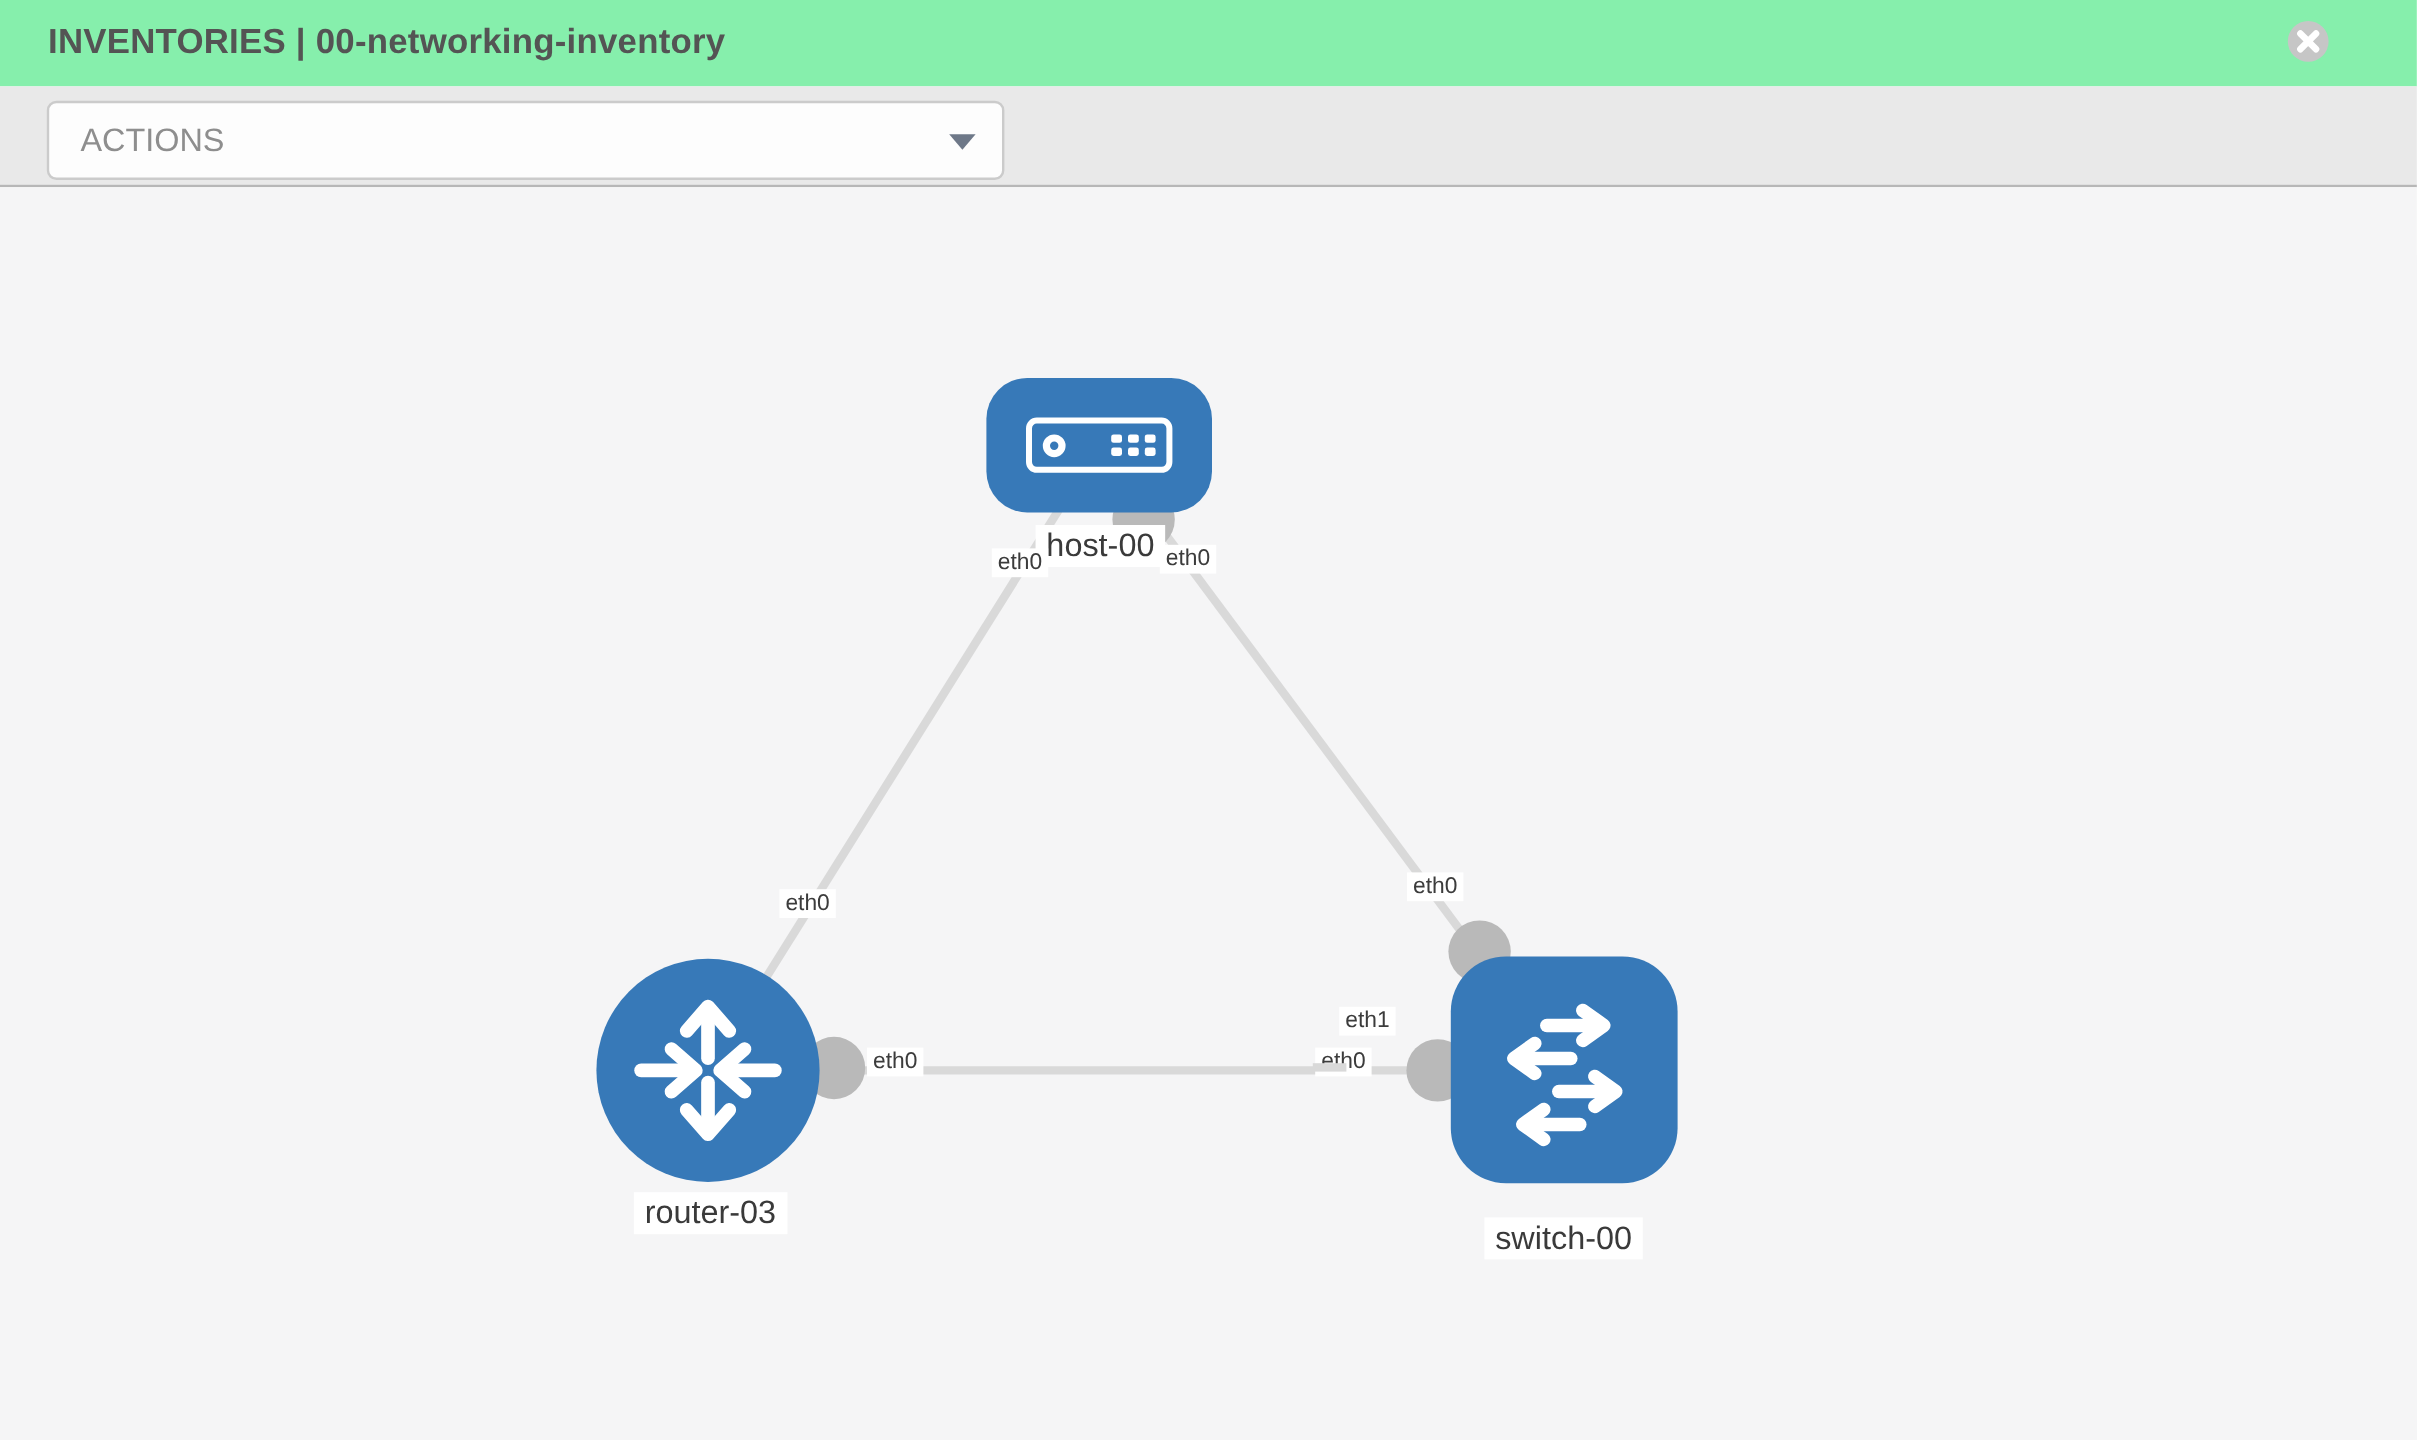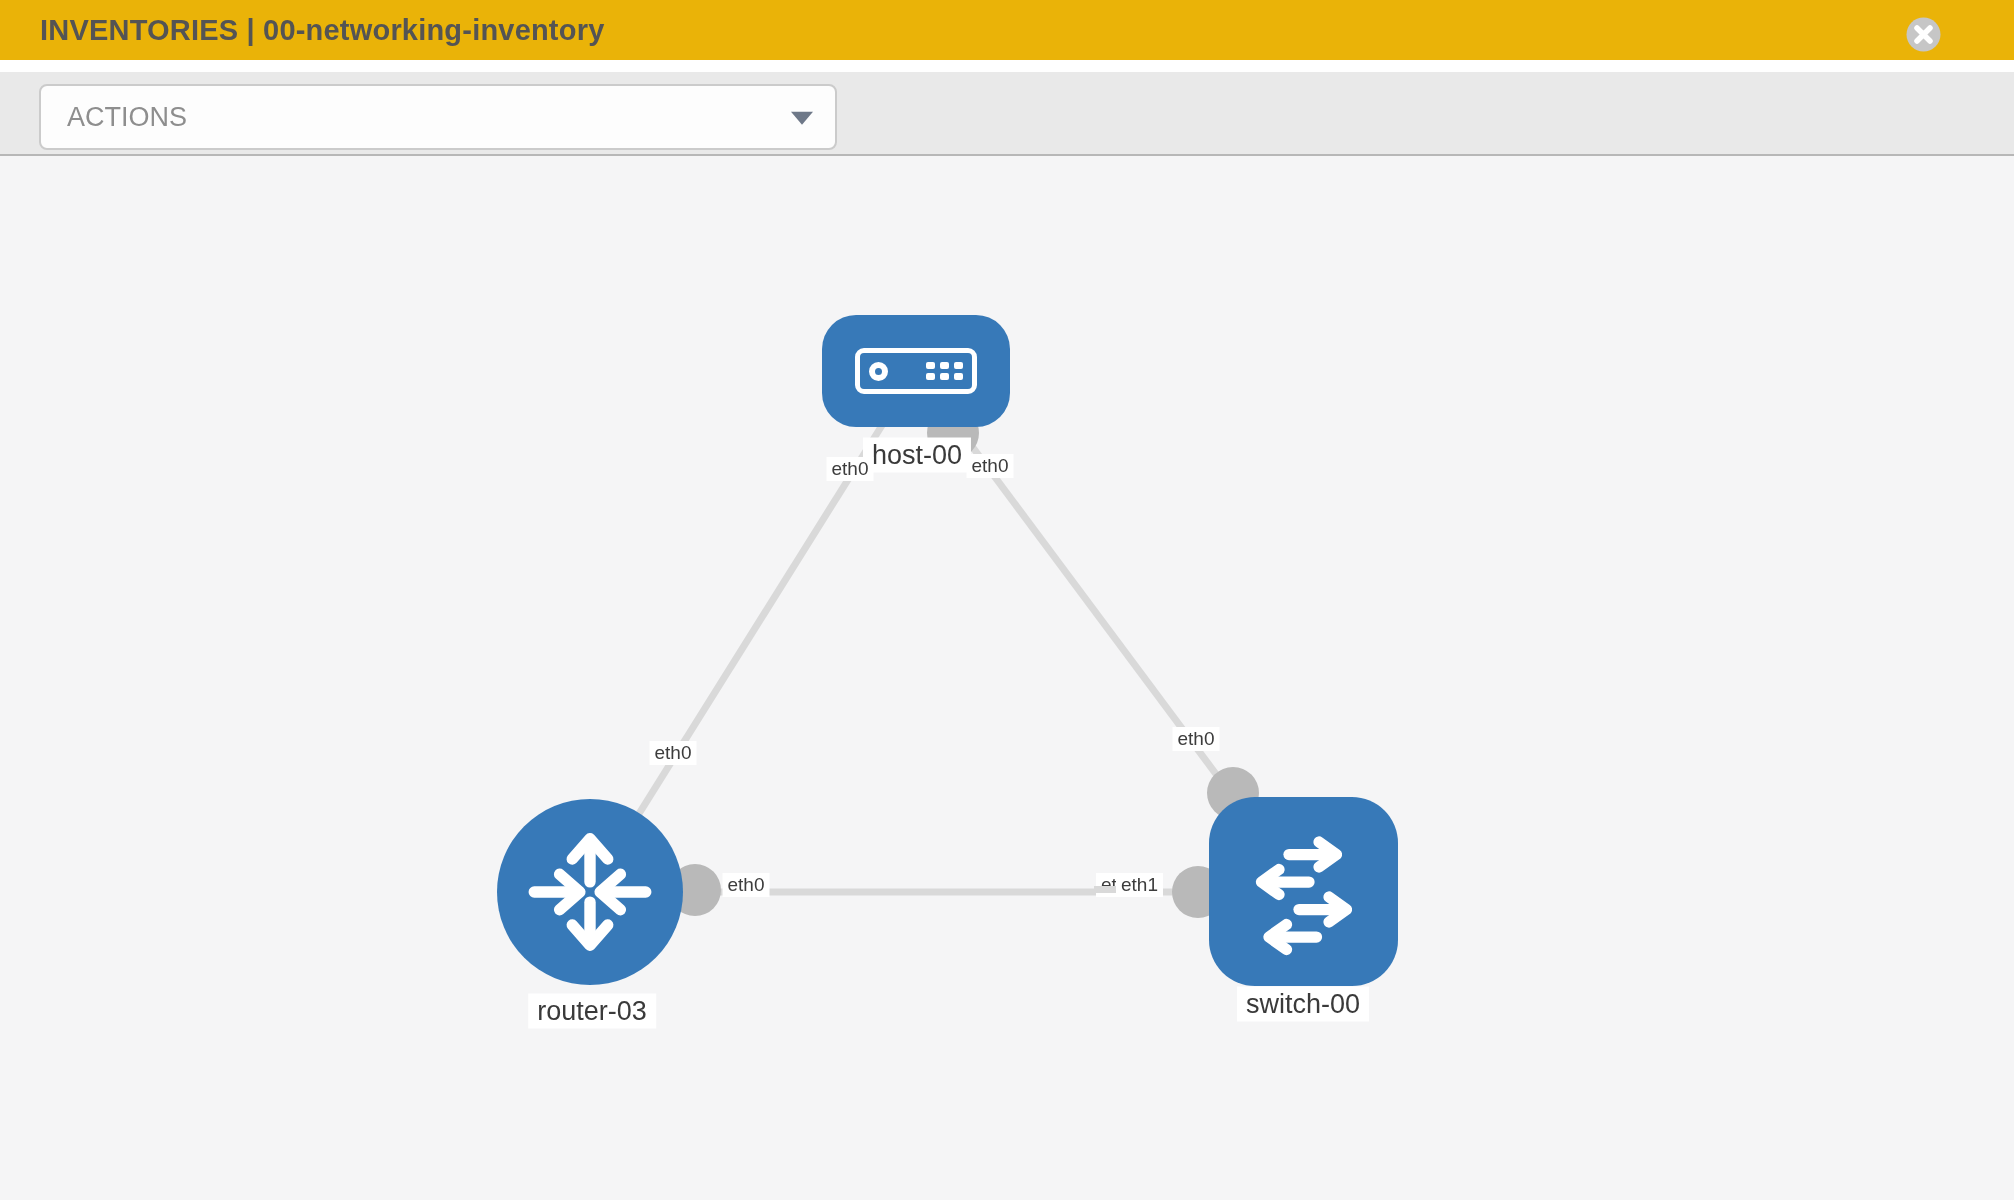--- a/index.html
+++ b/index.html
@@ -1,21 +1,21 @@
 <!DOCTYPE html>
 <html><head>
 <meta charset="utf-8">
 <style>
   html,body{margin:0;padding:0;}
   body{
     width:2014px;height:1200px;overflow:hidden;background:#ffffff;
     font-family:"Liberation Sans", sans-serif;position:relative;
   }
   
-  .header{position:absolute;left:0;top:0;width:2014px;height:60px;background:#eab308;}
+  .header{position:absolute;left:0;top:0;width:2014px;height:72px;background:#86efac;}
   .page-title{
     position:absolute;left:40px;top:50%;transform:translateY(-50%);
     font-size:29px;font-weight:700;color:#545454;letter-spacing:.2px;white-space:nowrap;
   }
   .close-btn{position:absolute;left:1906px;top:17px;width:35px;height:35px;cursor:pointer;}
   
   .toolbar{
     position:absolute;left:0;top:72px;width:2014px;height:82px;
     background:#e9e9e9;border-bottom:2px solid #b7b7b7;
   }
@@ -150,25 +150,25 @@
         <path d="M56 74 H86"></path>
           <path d="M80 64 L94 74 L80 84"></path>
         <path d="M70 96 H40"></path>
           <path d="M46 86 L32 96 L46 106"></path>
       </g>
     </svg>
   </div>
 
   <div class="node-label" style="left:917px;top:299px;">host-00</div>
   <div class="node-label" style="left:592px;top:855px;">router-03</div>
-  <div class="node-label" style="left:1303px;top:848px;">switch-00</div>
+  <div class="node-label" style="left:1303px;top:876px;">switch-00</div>
 
   <div class="iface-label" style="left:850px;top:313px;">eth0</div>
   <div class="iface-label" style="left:673px;top:597px;">eth0</div>
   <div class="iface-label" style="left:990px;top:310px;">eth0</div>
   <div class="iface-label" style="left:1196px;top:583px;">eth0</div>
   <div class="iface-label" style="left:746px;top:729px;">eth0</div>
 
   <div class="iface-label raw" style="left:1096px;top:717px;">eth0</div>
   <div class="link-patch"></div>
-  <div class="iface-label raw" id="iface-eth1-switch" style="left:1116px;top:717px;">eth1</div>
+  <div class="iface-label raw" id="iface-eth1-switch" style="left:1116px;top:683px;">eth1</div>
 
 </div>
 
 </body></html>

